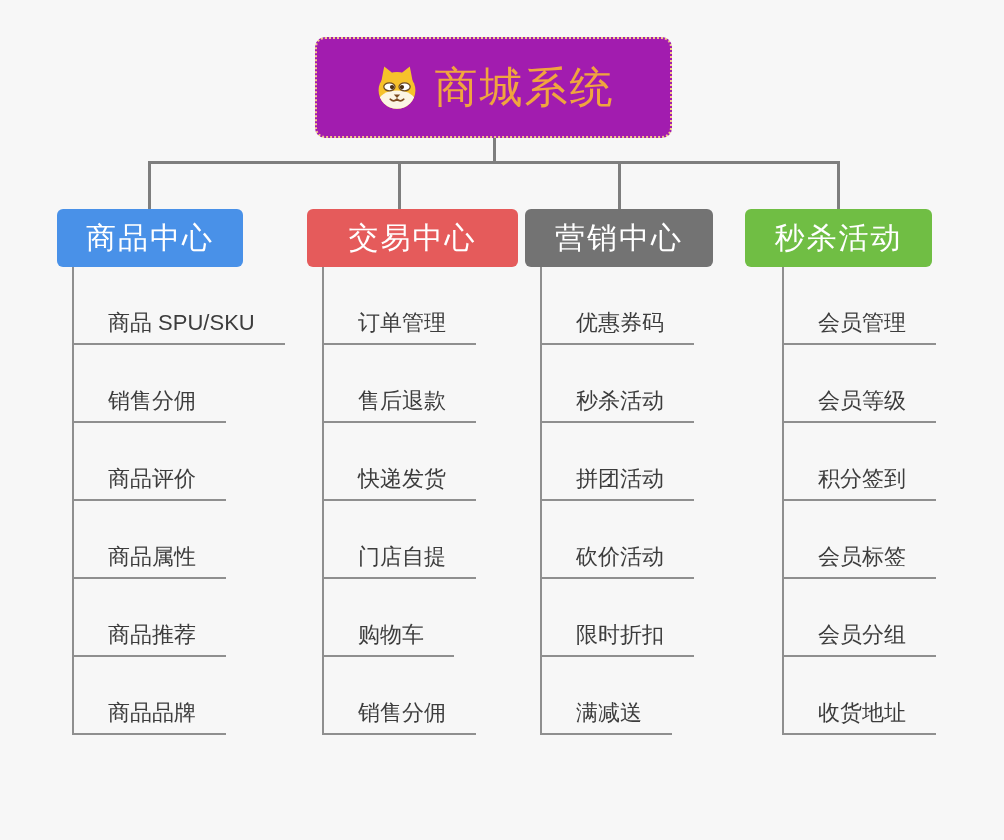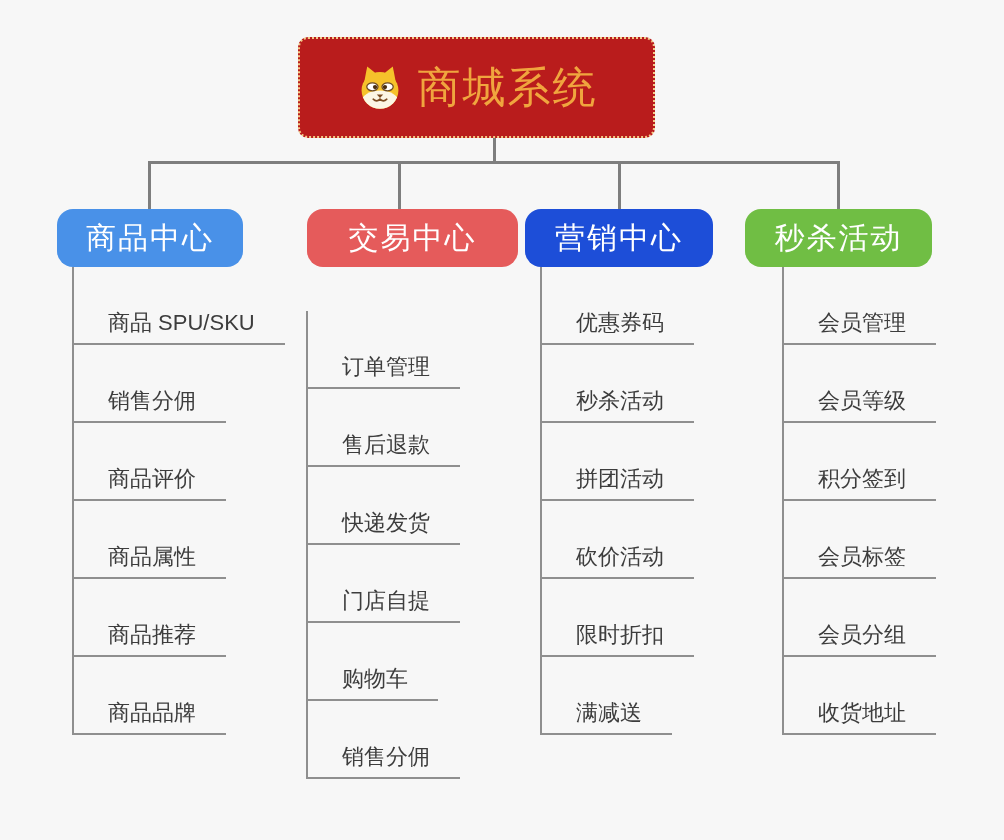--- a/index.html
+++ b/index.html
@@ -6,39 +6,39 @@
   html,body { width:1004px; height:840px; }
   body {
     background:#F7F7F7;
     font-family:"Liberation Sans","DejaVu Sans",sans-serif;
     overflow:hidden;
   }
   .canvas { position:relative; width:1004px; height:840px; background:#F7F7F7; }
 
   
   .root-node {
-    position:absolute; left:298px; top:37px; width:357px; height:101px;
-    background:#b91c1c; border:2px dotted #F3CB87; border-radius:10px;
+    position:absolute; left:315px; top:37px; width:357px; height:101px;
+    background:#a21caf; border:2px dotted #F3CB87; border-radius:10px;
     display:flex; align-items:center; justify-content:center; gap:14px;
   }
   .root-title { font-size:43px; letter-spacing:2px; color:#F0A53E; white-space:nowrap; }
   .root-icon { width:48px; height:48px; flex:0 0 auto; }
 
   
   .connector { position:absolute; background:#7E7E7E; }
   .c-stem  { left:493px; top:138px; width:3px; height:26px; }
   .c-hbar  { left:148px; top:161px; width:692px; height:3px; }
   .c-drop1 { left:148px; top:161px; width:3px; height:49px; }
   .c-drop2 { left:398px; top:161px; width:3px; height:49px; }
   .c-drop3 { left:618px; top:161px; width:3px; height:49px; }
   .c-drop4 { left:837px; top:161px; width:3px; height:49px; }
 
   
   .branch {
-    position:absolute; top:209px; height:58px; border-radius:16px;
+    position:absolute; top:209px; height:58px; border-radius:6px;
     display:flex; align-items:center; justify-content:center;
     color:#FFFFFF; font-size:30px; letter-spacing:2px; white-space:nowrap;
   }
 
   
   .children {
     position:absolute; top:267px;
     border-left:2px solid #8F8F8F;
   }
   .leaf {
@@ -85,30 +85,30 @@
   <div class="children" style="left:72px;">
     <div class="leaf">商品 SPU/SKU</div>
     <div class="leaf">销售分佣</div>
     <div class="leaf">商品评价</div>
     <div class="leaf">商品属性</div>
     <div class="leaf">商品推荐</div>
     <div class="leaf">商品品牌</div>
   </div>
 
   <div class="branch" style="left: 307px; width: 211px; background-color: rgb(229, 91, 91);">交易中心</div>
-  <div class="children" style="left:306px;margin-top:44px;">
+  <div class="children" style="left:322px;">
     <div class="leaf">订单管理</div>
     <div class="leaf">售后退款</div>
     <div class="leaf">快递发货</div>
     <div class="leaf">门店自提</div>
     <div class="leaf">购物车</div>
     <div class="leaf">销售分佣</div>
   </div>
 
-  <div class="branch" style="left: 525px; width: 188px; background-color: #1d4ed8;">营销中心</div>
+  <div class="branch" style="left: 525px; width: 188px; background-color: #737373;">营销中心</div>
   <div class="children" style="left:540px;">
     <div class="leaf">优惠券码</div>
     <div class="leaf">秒杀活动</div>
     <div class="leaf">拼团活动</div>
     <div class="leaf">砍价活动</div>
     <div class="leaf">限时折扣</div>
     <div class="leaf">满减送</div>
   </div>
 
   <div class="branch" style="left: 745px; width: 187px; background-color: rgb(112, 190, 68);">秒杀活动</div>

